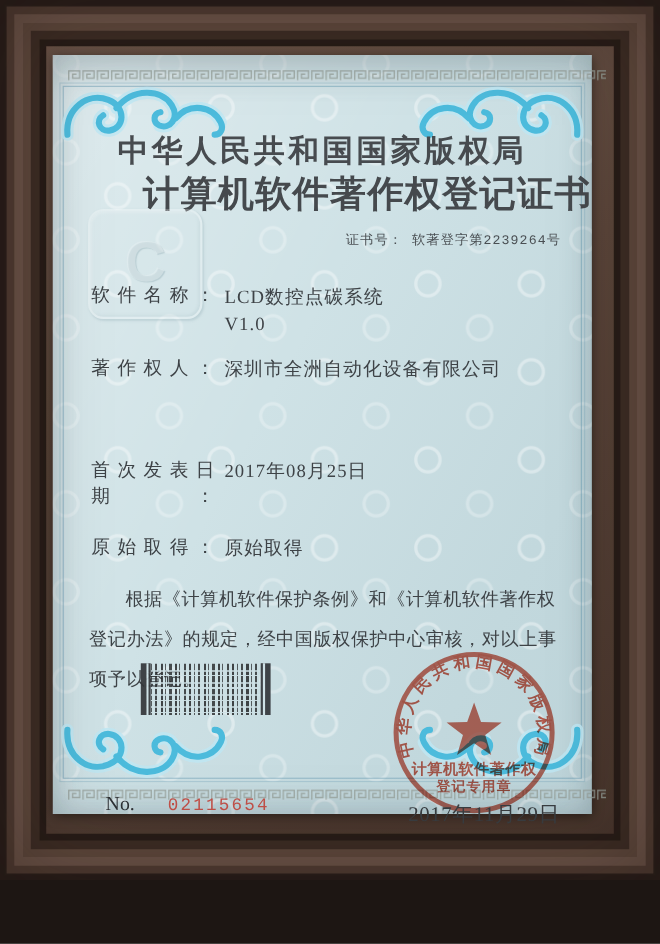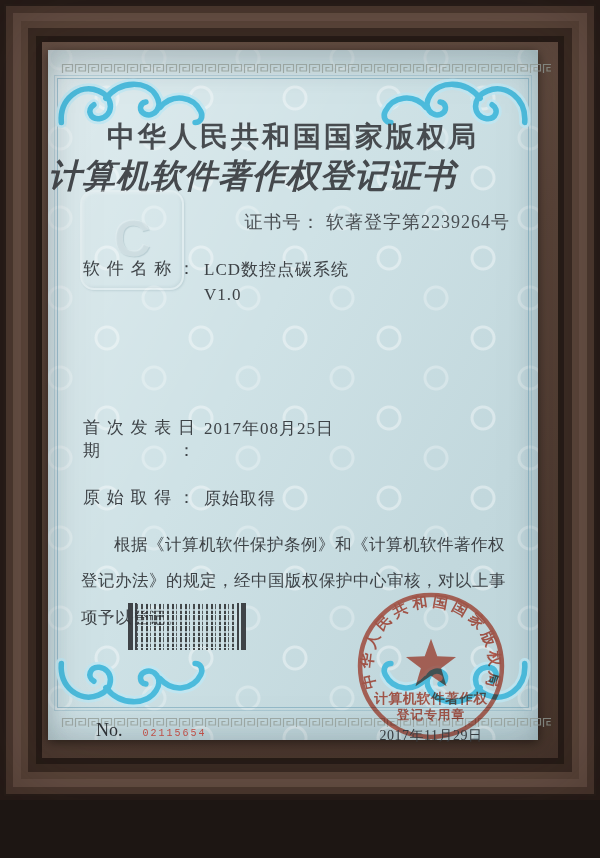--- a/index.html
+++ b/index.html
@@ -48,25 +48,25 @@
   .orn{position:absolute;width:158px;height:60px;}
   .orn.tl{top:22px;left:4px;}
   .orn.tr{top:22px;right:4px;transform:scaleX(-1);}
   .orn.bl{bottom:26px;left:4px;transform:scaleY(-1);}
   .orn.br{bottom:26px;right:4px;transform:scale(-1,-1);}
   .authority{
     position:absolute;top:68px;left:0;right:0;text-align:center;
     font-size:28px;font-weight:bold;letter-spacing:3px;color:#474b4f;
   }
   .cert-title{
-    position:absolute;top:104px;left:0;right:0;text-align:left;
-    font-size:33px;font-weight:bold;letter-spacing:1px;color:#45494d;font-style:italic;
+    position:absolute;top:104px;left:0;right:0;text-align:right;
+    font-size:33px;font-weight:bold;letter-spacing:1px;color:#45494d;
   }
   .cert-no{
-    position:absolute;top:160px;right:28px;font-size:18px;color:#4a4f53;letter-spacing:1px;
+    position:absolute;top:160px;right:28px;font-size:12px;color:#4a4f53;letter-spacing:1px;font-family:Liberation Mono, monospace;
   }
   .emboss{
     position:absolute;left:32px;top:140px;width:100px;height:96px;border-radius:14px;
     border:2px solid rgba(255,255,255,.5);opacity:.5;
     box-shadow:1px 1px 2px rgba(125,155,165,.5), inset 1px 1px 3px rgba(255,255,255,.65), inset -1px -1px 3px rgba(125,155,165,.4);
     text-align:center;
   }
   .emboss .c{
     font-size:52px;font-weight:bold;line-height:92px;
     color:rgba(255,255,255,.42);text-shadow:1px 1px 1px rgba(118,150,160,.6);
@@ -86,26 +86,26 @@
       repeating-linear-gradient(0deg, rgba(205,224,229,0) 0 2px, rgba(205,224,229,.95) 2px 3px, rgba(205,224,229,0) 3px 6px, rgba(205,224,229,.75) 6px 8px, rgba(205,224,229,0) 8px 11px),
       repeating-linear-gradient(90deg, rgba(42,44,46,.95) 0 2px, rgba(0,0,0,0) 2px 4px, rgba(42,44,46,.8) 4px 5px, rgba(0,0,0,0) 5px 8px, rgba(42,44,46,.9) 8px 10px, rgba(0,0,0,0) 10px 13px);
     border-left:5px solid #33363a;border-right:5px solid #33363a;
     box-shadow:inset 2px 0 0 #cfe2e6, inset -2px 0 0 #cfe2e6, inset 4px 0 0 #33363a, inset -4px 0 0 #33363a;
   }
   .seal{position:absolute;left:307px;top:540px;width:152px;height:152px;opacity:.9;mix-blend-mode:multiply;}
   .seal .ring{font-size:15px;font-weight:bold;letter-spacing:4px;fill:#cd5240;}
   .seal .inner1{font-size:13.5px;font-weight:bold;fill:#cd5240;letter-spacing:.5px;}
   .seal .inner2{font-size:12.5px;font-weight:bold;fill:#cd5240;letter-spacing:1px;}
   .seal-date{
-    position:absolute;left:305px;top:677px;width:156px;text-align:center;
-    font-size:14px;color:#393e42;letter-spacing:.5px;
+    position:absolute;left:305px;top:677px;width:156px;text-align:right;
+    font-size:19px;color:#393e42;letter-spacing:.5px;
   }
   .serial{position:absolute;left:48px;top:670px;font-size:18px;color:#2e3236;}
   .serial .digits{
-    margin-left:20px;color:#c4524a;letter-spacing:2px;font-size:10px;
+    margin-left:30px;color:#c4524a;letter-spacing:2px;font-size:16px;
     font-family:"Liberation Mono","DejaVu Sans Mono",monospace;
   }
 </style>
 </head>
 <body>
 
 <div class="photo">
   <div class="paper">
 
     <div class="inner-rule"></div>
@@ -184,20 +184,23 @@
       <span>软著登字第2239264号</span>
     </div>
 
     <div class="emboss">
       <div class="c">C</div>
     </div>
 
     <div class="row r1">
       <span class="lbl">软件名称：</span><span class="val"><span>LCD数控点碳系统</span><br><span>V1.0</span></span>
     </div>
+    <div class="row r2">
+      <span class="lbl">著作权人：</span><span class="val">深圳市全洲自动化设备有限公司</span>
+    </div>
     <div class="row r4">
       <span class="lbl">首次发表日期：</span><span class="val">2017年08月25日</span>
     </div>
     <div class="row r6">
       <span class="lbl">原始取得：</span><span class="val">原始取得</span>
     </div>
 
     <p class="statement">根据《计算机软件保护条例》和《计算机软件著作权登记办法》的规定，经中国版权保护中心审核，对以上事项予以登记。</p>
 
     <div class="barcode"></div>

